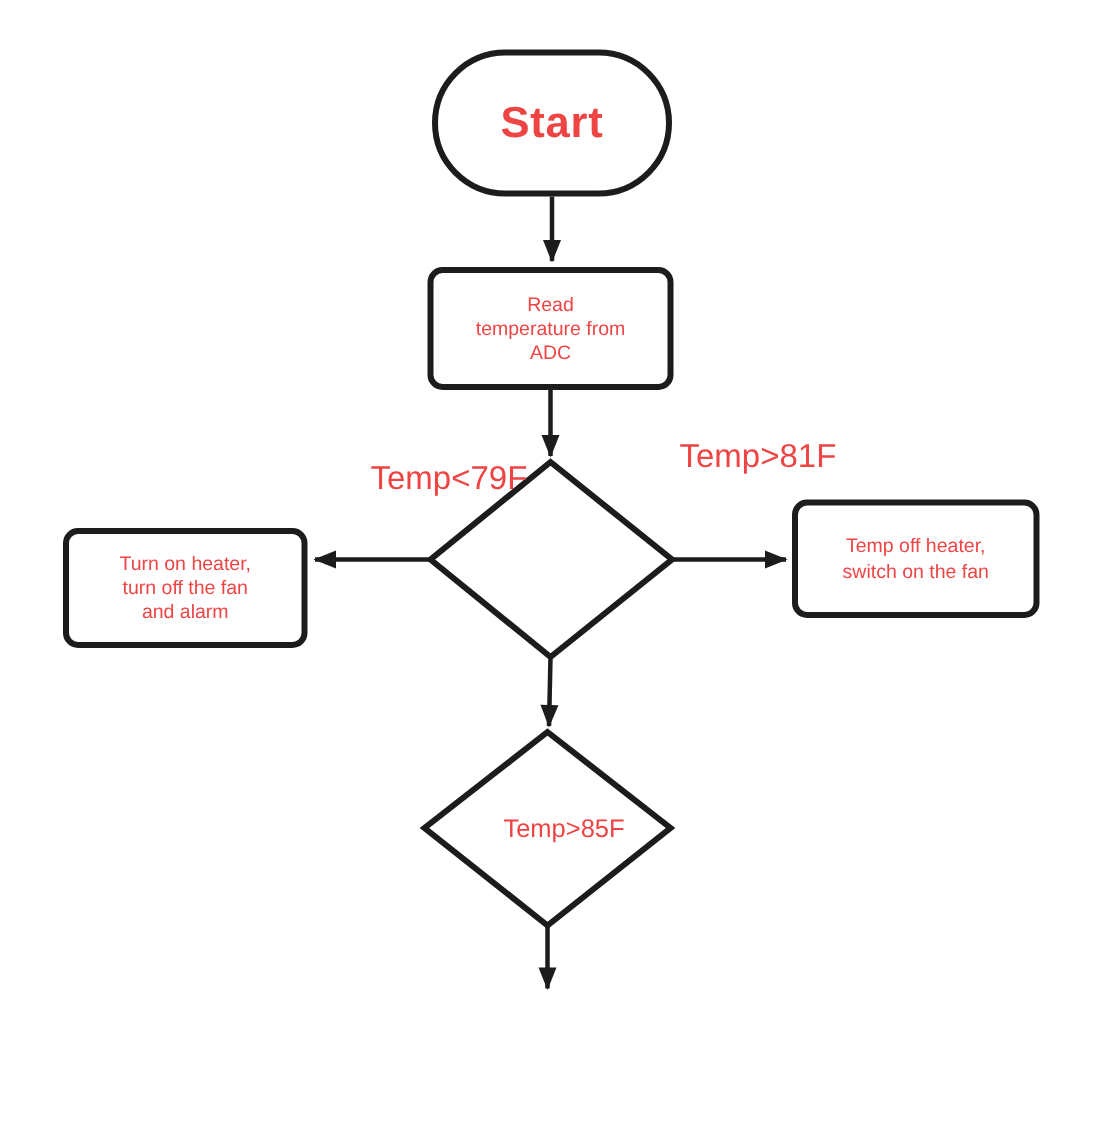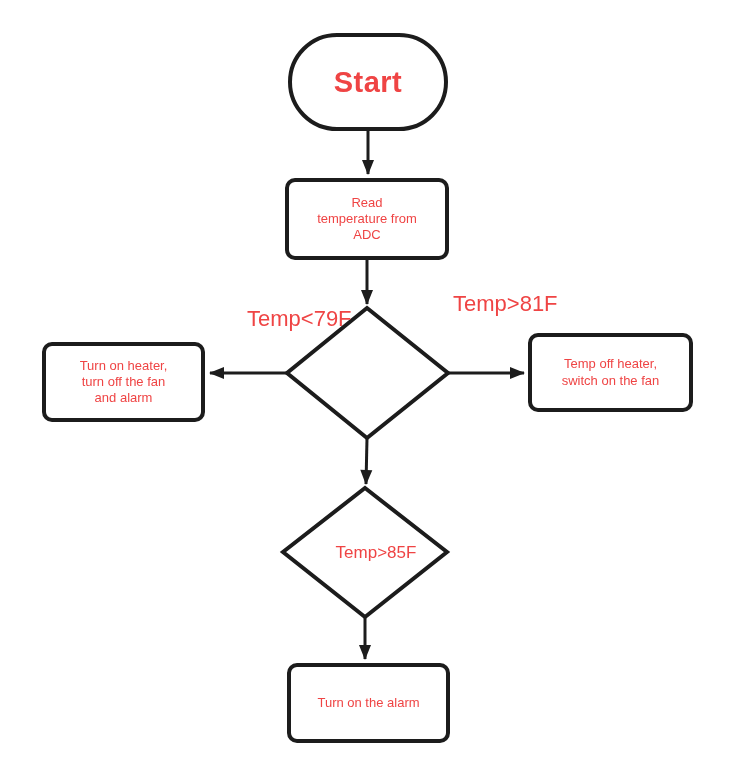--- a/index.html
+++ b/index.html
@@ -88,30 +88,27 @@
 
   <div class="node process" style="left:285px; top:178px; width:164px; height:82px;">
     <span>Read
 temperature from
 ADC</span>
   </div>
 
   <div class="edge-label" style="left:209px; top:306px;">Temp&lt;79F</div>
   <div class="edge-label" style="left:415px; top:291px;">Temp&gt;81F</div>
 
-  <div class="node process" style="left:42px; top:342px; width:163px; height:80px;">
+  <div class="node process" style="left:42px; top:352px; width:163px; height:80px;">
     <span>Turn on heater,
 turn off the fan
 and alarm</span>
   </div>
 
   <div class="node process" style="left:528px; top:333px; width:165px; height:79px;">
     <span>Temp off heater,
 switch on the fan</span>
   </div>
 
   <div class="diamond-label" style="left:294px; top:488px; width:164px; height:129px;">Temp&gt;85F</div>
 
-  <div class="node process" style="left:287px; top:663px; width:163px; height:80px;">
-    <span>Turn on the alarm</span>
-  </div>
 
 </div>
 
 </body></html>

